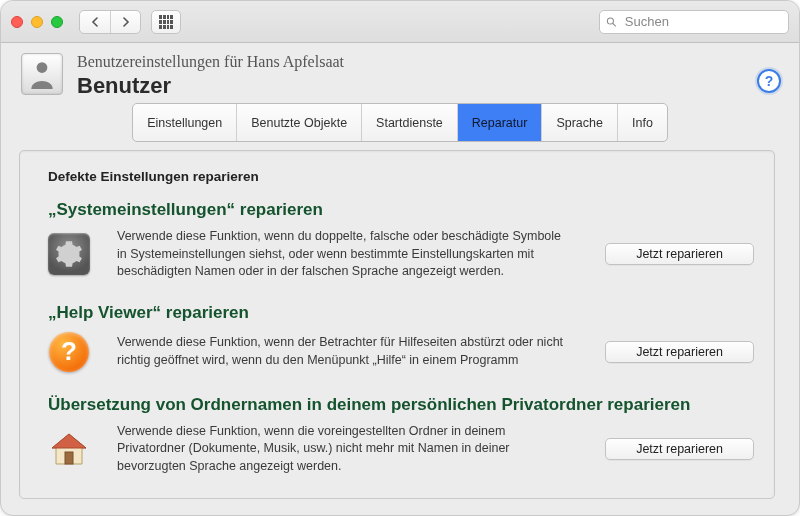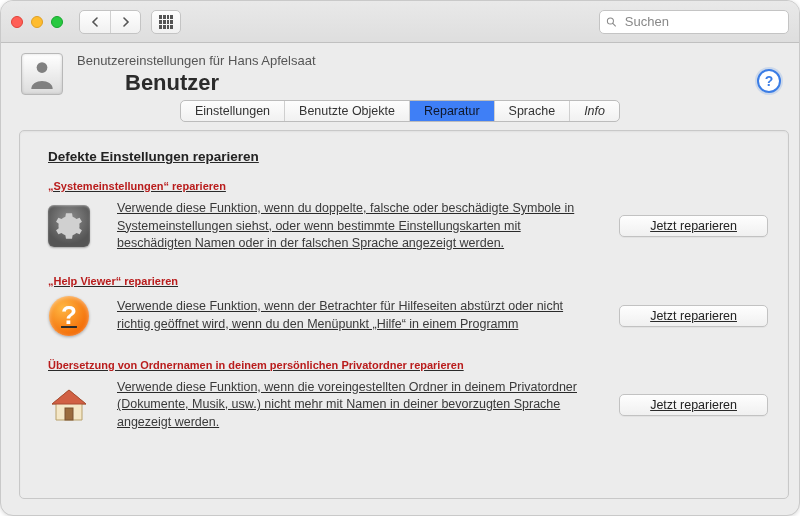--- a/index.html
+++ b/index.html
@@ -90,63 +90,62 @@
     padding: 10px 20px 0 20px;
     position: relative;
   }
   .user-tile {
     width:42px; height:42px; border:1px solid #b8b8b8;
     background: linear-gradient(#fff,#dcdcdc);
     border-radius:4px; display:flex; align-items:center; justify-content:center;
     box-shadow: inset 0 0 3px rgba(0,0,0,0.15);
   }
   .user-tile svg { width:26px;height:30px;fill:#808080;}
-  .titles .subtitle { font-size:13px; color:#555; margin-bottom:2px;}
-  .titles .title { font-size:22px; font-weight:600; color:#2b2b2b;margin-left:48px; }
+  .titles .subtitle { font-size:16px; color:#555; margin-bottom:2px;font-family:Liberation Serif, serif;}
+  .titles .title { font-size:22px; font-weight:600; color:#2b2b2b; }
   .help-btn {
     position:absolute; right:18px; top:26px;
     width:24px;height:24px;border-radius:50%;
     border:2px solid #3b7de5; display:flex;align-items:center;justify-content:center;
     color:#3b7de5; font-weight:700; font-size:14px;
     background:#fff; cursor:pointer;
     box-shadow: 0 0 0 2px rgba(59,125,229,0.18);
   }
 
   
   .tabs-wrap { display:flex; justify-content:center; padding: 4px 0 0 0; }
   .tabs {
     display:flex;
     border:1px solid #bcbcbc; border-radius:5px;
     overflow:hidden;
     background: linear-gradient(#fdfdfd,#f1f1f1);
-    height:22px;
+    height:39px;
   }
   .tab {
     padding: 0 14px; font-size:12.5px; color:#333;
     display:flex; align-items:center; cursor:pointer;
     border-right:1px solid #cfcfcf;
   }
-  .tab:last-child { border-right:none;font-style:italic; }
+  .tab:last-child { border-right:none; }
   .tab.active { background:#3f7ff6; color:#0f172a; }
 
   
   .content {
-    margin: 8px 10px 16px 18px;
+    margin: 8px 24px 16px 18px;
     flex:1;
     background:#ececec;
     border:1px solid #c8c8c8;
     border-radius:5px;
     padding: 18px 20px 10px 28px;
     overflow:auto;
     box-shadow: inset 0 1px 2px rgba(0,0,0,0.05);
-    text-decoration: underline;
   }
   .section-title { font-weight:700; font-size:13.5px; margin-bottom:16px; color:#222;}
   .item { margin-bottom: 22px; }
-  .item-title { font-weight:700; font-size:11px; margin-bottom:8px; color:#b91c1c;}
+  .item-title { font-weight:700; font-size:17px; margin-bottom:8px; color:#14532d;}
   .item-row { display:flex; align-items:center; gap:27px; }
   .item-icon { width:42px;height:42px; flex:none; display:flex;align-items:center;justify-content:center;}
   .item-desc { flex:1; font-size:12.5px; line-height:1.4; color:#3a3a3a; padding-right:6px;}
   .repair-btn {
     flex:none;
     border:1px solid #c2c2c2; border-radius:5px;
     background: linear-gradient(#fefefe,#f0f0f0);
     padding: 3px 30px; font-size:12.5px; color:#222;
     cursor:pointer; white-space:nowrap;
     box-shadow: 0 1px 0 rgba(0,0,0,0.04);
@@ -230,20 +229,21 @@
       <div class="subtitle">Benutzereinstellungen für Hans Apfelsaat</div>
       <div class="title">Benutzer</div>
     </div>
     <div class="help-btn">?</div>
   </div>
 
   <div class="tabs-wrap">
     <div class="tabs" id="tabs">
         <div class="tab">Einstellungen</div>
         <div class="tab">Benutzte Objekte</div>
+        <div class="tab">Startdienste</div>
         <div class="tab active">Reparatur</div>
         <div class="tab">Sprache</div>
         <div class="tab">Info</div>
       </div>
   </div>
 
   <div class="content">
     <div class="section-title">Defekte Einstellungen reparieren</div>
     <div id="items">
         <div class="item">

